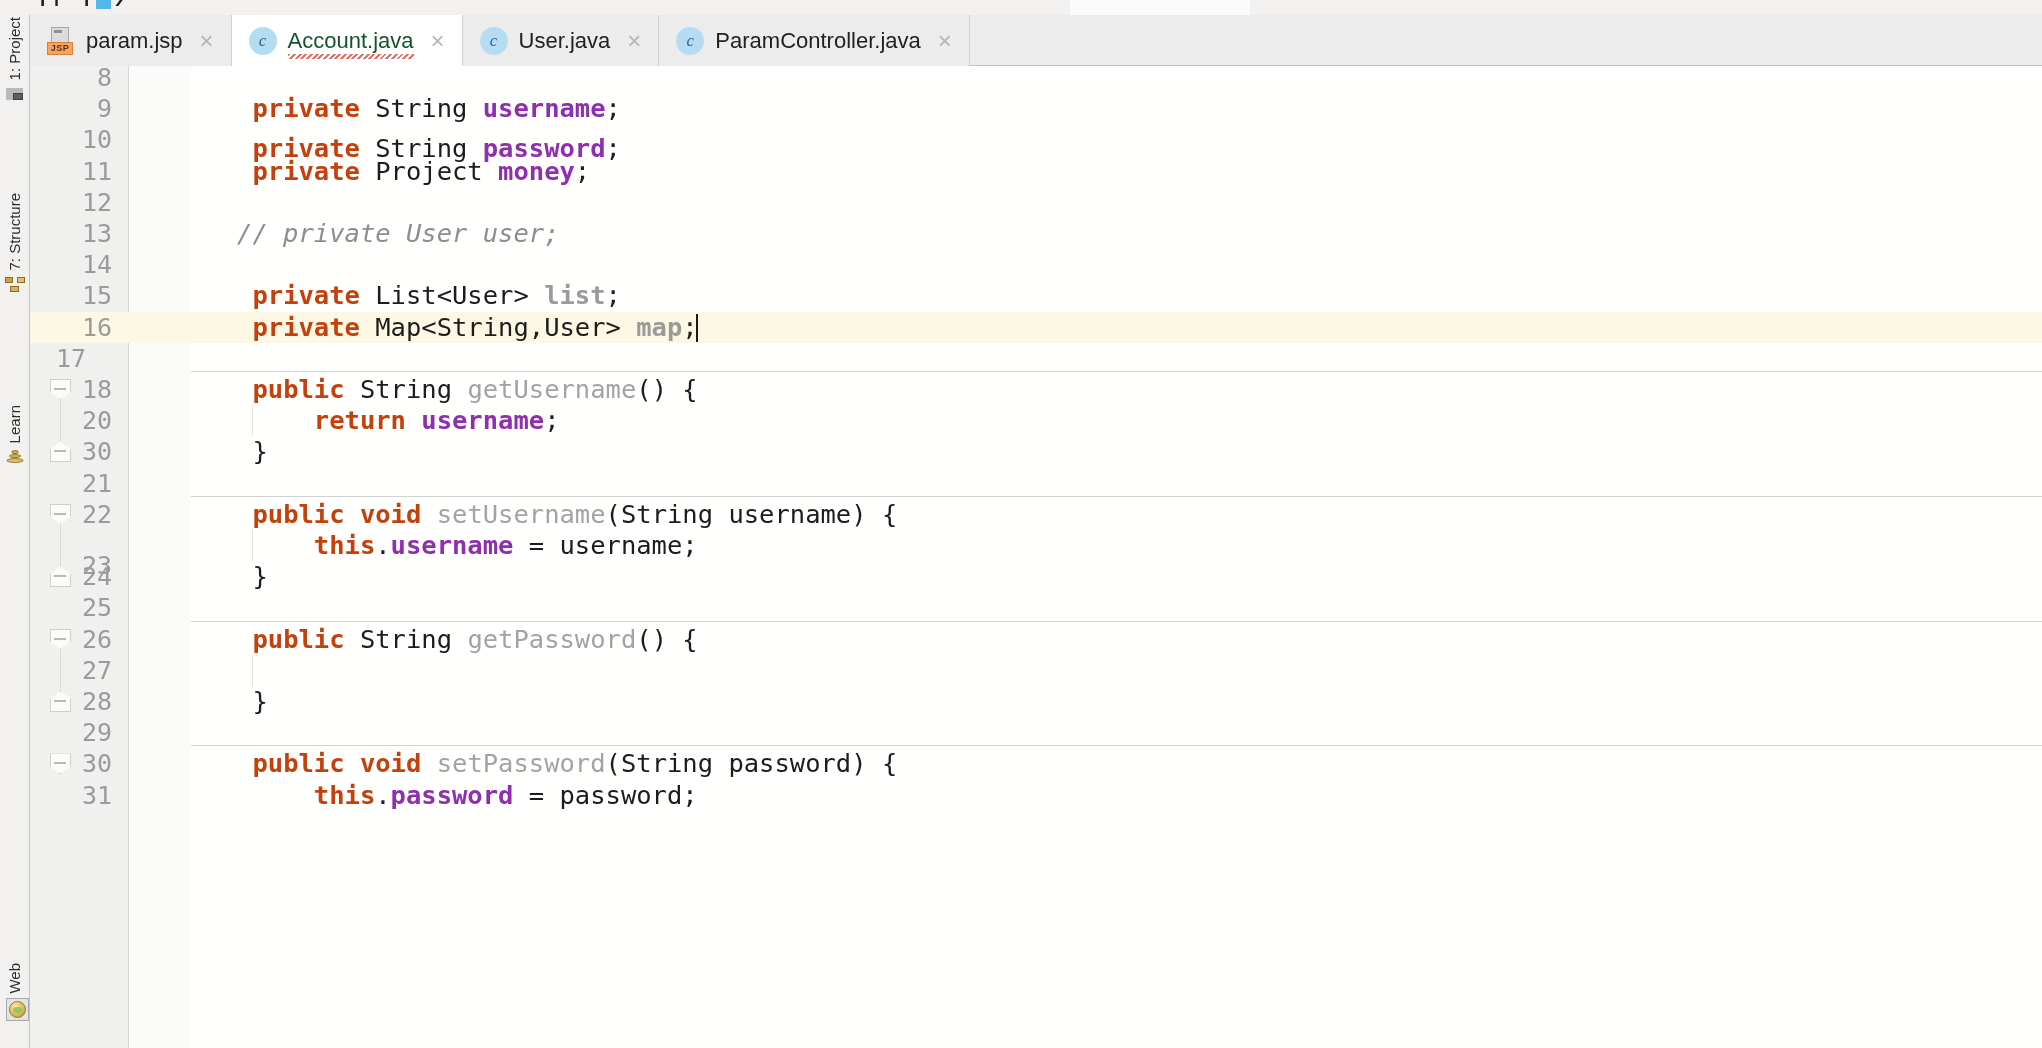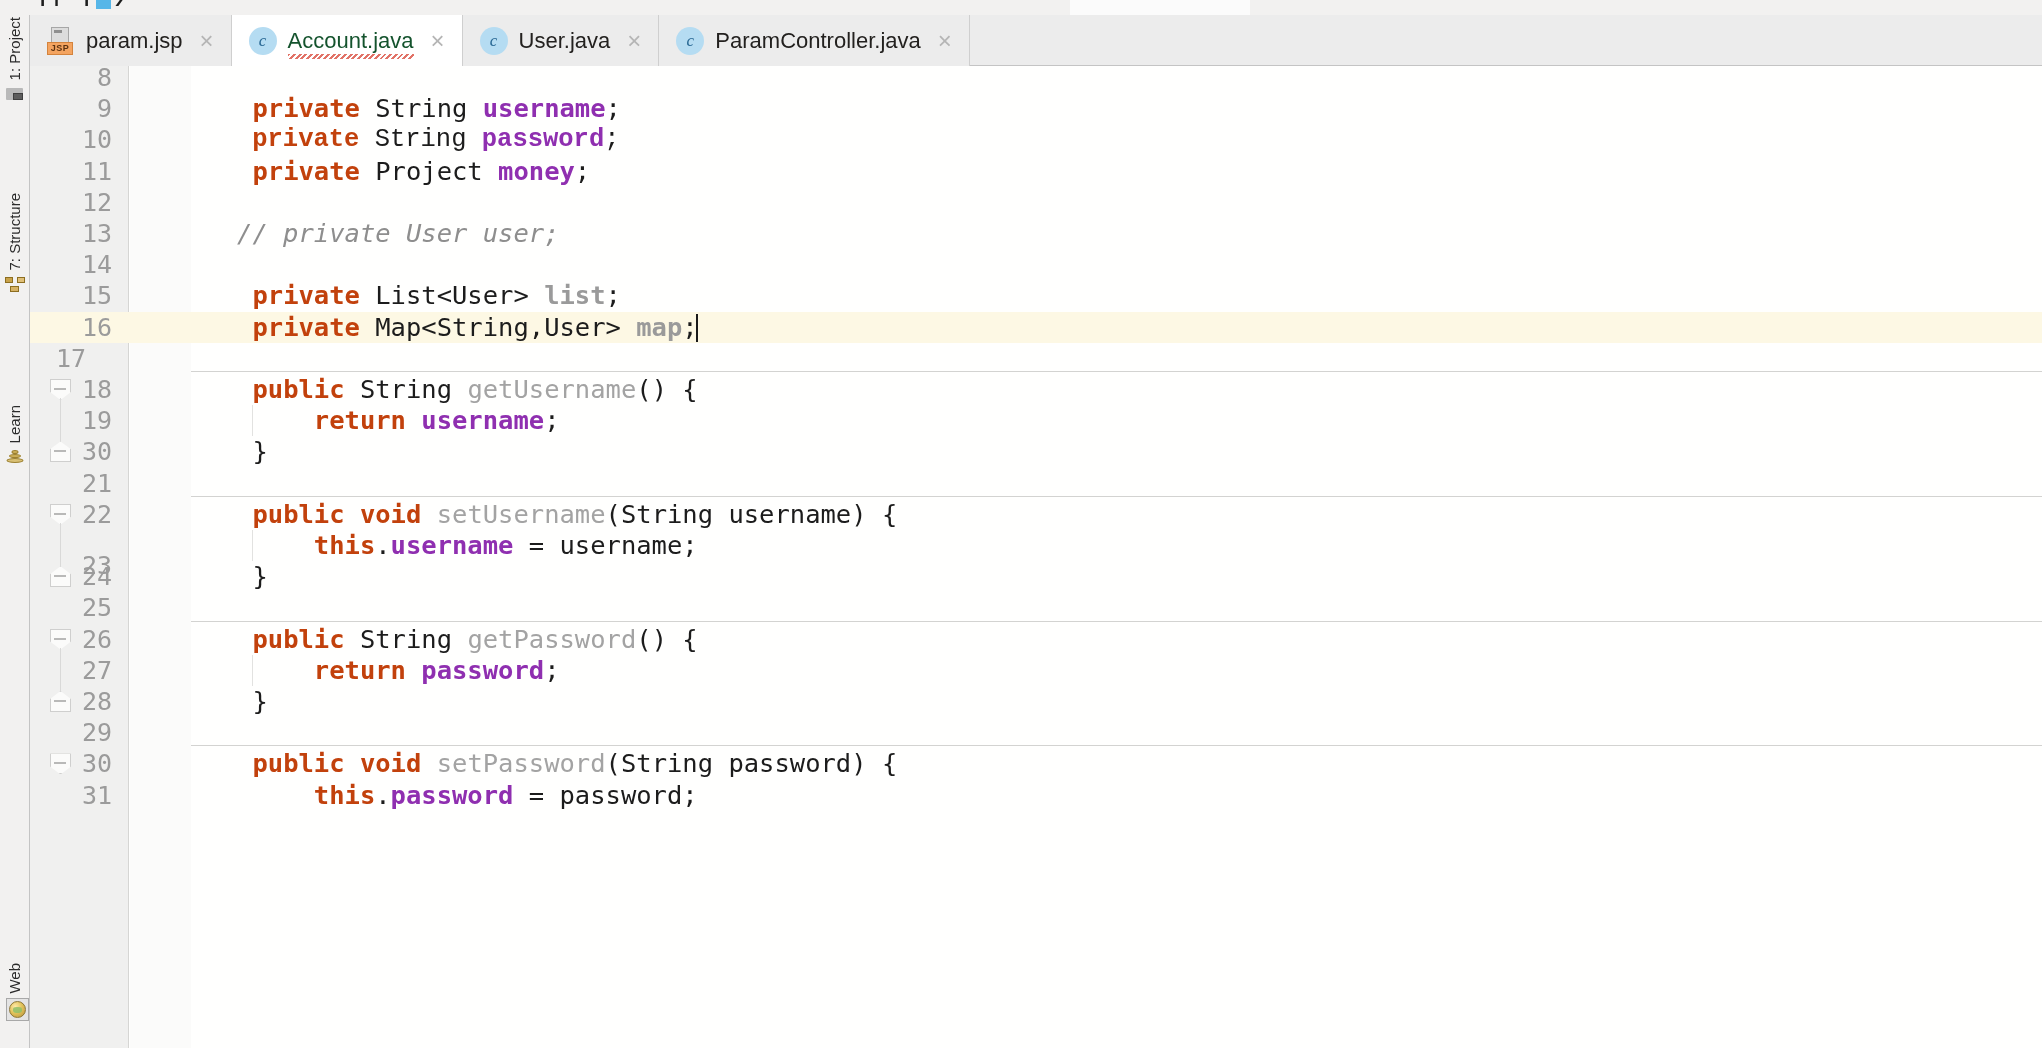--- a/index.html
+++ b/index.html
@@ -302,21 +302,21 @@
     <div class="gutter"></div>
     <div class="foldgutter"></div>
     <div class="code" id="code-rows"></div>
   <div class="row" style="top: -4px;"></div>
       <div class="lnum" style="top: -4px;">8</div>
       <div class="row" style="top: 27.2px;"></div>
       <div class="lnum" style="top: 27.2px;">9</div>
       <div class="ln-text" style="top: 27.2px;"><span class="pl">    </span><span class="kw">private</span><span class="pl"> </span><span class="ty">String</span><span class="pl"> </span><span class="fld">username</span><span class="pl">;</span></div>
       <div class="row" style="top: 58.4px;"></div>
       <div class="lnum" style="top: 58.4px;">10</div>
-      <div class="ln-text" style="top: 58px; font-family: Liberation Mono, monospace;"><span class="pl">    </span><span class="kw">private</span><span class="pl"> </span><span class="ty">String</span><span class="pl"> </span><span class="fld">password</span><span class="pl">;</span></div>
+      <div class="ln-text" style="top: 67px;"><span class="pl">    </span><span class="kw">private</span><span class="pl"> </span><span class="ty">String</span><span class="pl"> </span><span class="fld">password</span><span class="pl">;</span></div>
       <div class="row" style="top: 89.6px;"></div>
       <div class="lnum" style="top: 89.6px;">11</div>
       <div class="ln-text" style="top: 89.6px;"><span class="pl">    </span><span class="kw">private</span><span class="pl"> </span><span class="ty">Project</span><span class="pl"> </span><span class="fld">money</span><span class="pl">;</span></div>
       <div class="row" style="top: 120.8px;"></div>
       <div class="lnum" style="top: 120.8px;">12</div>
       <div class="row" style="top: 152px;"></div>
       <div class="lnum" style="top: 152px;">13</div>
       <div class="ln-text" style="top: 152px;"><span class="cmt">   // private User user;</span></div>
       <div class="row" style="top: 183.2px;"></div>
       <div class="lnum" style="top: 183.2px;">14</div>
@@ -333,21 +333,21 @@
       <div class="row" style="top: 308px;"></div>
       <div class="lnum" style="top: 308px;">18</div>
       <div class="fold top" style="top: 313px;">
         <span class="pent"></span>
         <span class="dash"></span>
       </div>
       <div class="foldline" style="top: 332px; height: 44.4px;"></div>
       <div class="iguide" style="left: 222.2px; top: 339.2px; height: 31.2px;"></div>
       <div class="ln-text" style="top: 308px;"><span class="pl">    </span><span class="kw">public</span><span class="pl"> </span><span class="ty">String</span><span class="pl"> </span><span class="mth">getUsername</span><span class="pl">() {</span></div>
       <div class="row" style="top: 339.2px;"></div>
-      <div class="lnum" style="top: 339.2px;">19</div>
+      <div class="lnum" style="top: 339.2px;">20</div>
       <div class="ln-text" style="top: 339.2px;"><span class="pl">        </span><span class="kw">return</span><span class="pl"> </span><span class="fld">username</span><span class="pl">;</span></div>
       <div class="row" style="top: 370.4px;"></div>
       <div class="lnum" style="top: 370.4px;">30</div>
       <div class="fold bot" style="top: 375.4px;">
         <span class="pent"></span>
         <span class="dash"></span>
       </div>
       <div class="ln-text" style="top: 370.4px;"><span class="pl">    }</span></div>
       <div class="row" style="top: 401.6px;"></div>
       <div class="lnum" style="top: 401.6px;">21</div>
@@ -378,21 +378,20 @@
       <div class="lnum" style="top: 557.6px;">26</div>
       <div class="fold top" style="top: 562.6px;">
         <span class="pent"></span>
         <span class="dash"></span>
       </div>
       <div class="foldline" style="top: 581.6px; height: 44.4px;"></div>
       <div class="iguide" style="left: 222.2px; top: 588.8px; height: 31.2px;"></div>
       <div class="ln-text" style="top: 557.6px;"><span class="pl">    </span><span class="kw">public</span><span class="pl"> </span><span class="ty">String</span><span class="pl"> </span><span class="mth">getPassword</span><span class="pl">() {</span></div>
       <div class="row" style="top: 588.8px;"></div>
       <div class="lnum" style="top: 588.8px;">27</div>
-      <div class="ln-text" style="top: 588.8px;"><span class="pl">        </span><span class="kw">return</span><span class="pl"> </span><span class="fld">password</span><span class="pl">;</span></div>
       <div class="row" style="top: 620px;"></div>
       <div class="lnum" style="top: 620px;">28</div>
       <div class="fold bot" style="top: 625px;">
         <span class="pent"></span>
         <span class="dash"></span>
       </div>
       <div class="ln-text" style="top: 620px;"><span class="pl">    }</span></div>
       <div class="row" style="top: 651.2px;"></div>
       <div class="lnum" style="top: 651.2px;">29</div>
       <div class="msep" style="top: 679.4px;"></div>

